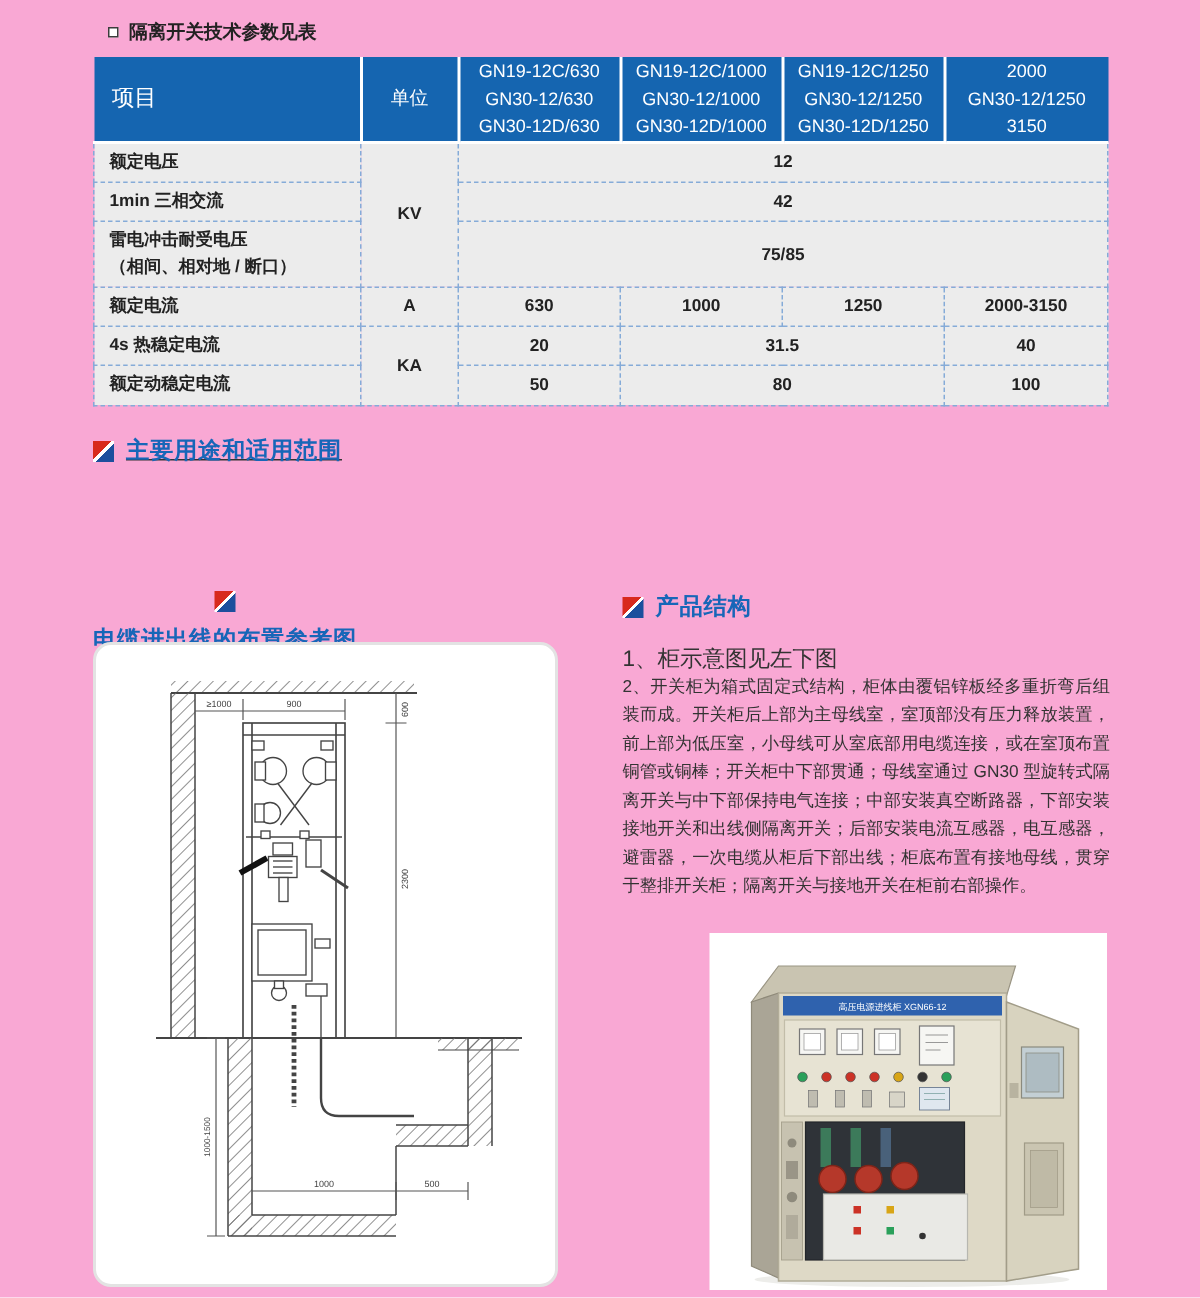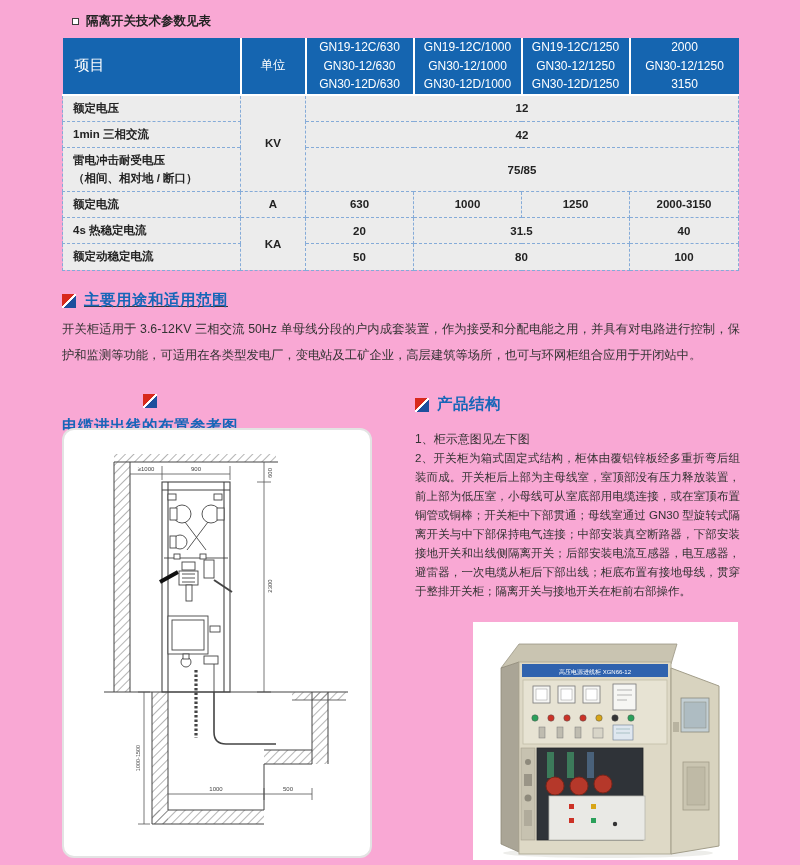--- a/index.html
+++ b/index.html
@@ -37,21 +37,21 @@
 
   .usage-body { position:absolute; left:62px; top:316px; width:678px;
     font-size:12.3px; line-height:26px; color:#333; text-align:justify; }
 
   
   .diagram-box { position:absolute; left:62px; top:428px; width:310px; height:430px;
     border:2px solid #e3e3e3; border-radius:12px; background:#fff; overflow:hidden; }
 
   
   .ps-item1 { position:absolute; left:415px; top:430px; width:325px;
-    font-size:12px; line-height:19px; color:#333; }
+    font-size:15px; line-height:19px; color:#333; }
   .ps-item2 { position:absolute; left:415px; top:449px; width:325px;
     font-size:11.5px; line-height:19px; color:#333; text-align:justify; }
 
   
   .photo-box { position:absolute; left:473px; top:622px; width:265px; height:238px; background:#fff; }
 
   svg text { font-family:"Liberation Sans","DejaVu Sans",sans-serif; }
   .dim-text { fill:#444; }
 </style>
 </head>
@@ -127,21 +127,20 @@
         <td class="cell-val" colspan="2">80</td>
         <td class="cell-val">100</td>
       </tr>
     </tbody>
   </table>
 
   <div class="sec-head" style="left:62px; top:290px;text-decoration:underline;">
     <span class="diag-icon"></span>
     <span class="sec-title">主要用途和适用范围</span>
   </div>
-  <div class="usage-body">开关柜适用于 3.6-12KV 三相交流 50Hz 单母线分段的户内成套装置，作为接受和分配电能之用，并具有对电路进行控制，保护和监测等功能，可适用在各类型发电厂，变电站及工矿企业，高层建筑等场所，也可与环网柜组合应用于开闭站中。</div>
 
   <div class="sec-head" style="left:62px; top:394px;flex-direction:column;">
     <span class="diag-icon"></span>
     <span class="sec-title">电缆进出线的布置参考图</span>
   </div>
 
   <div class="sec-head" style="left:415px; top:394px;">
     <span class="diag-icon"></span>
     <span class="sec-title">产品结构</span>
   </div>

